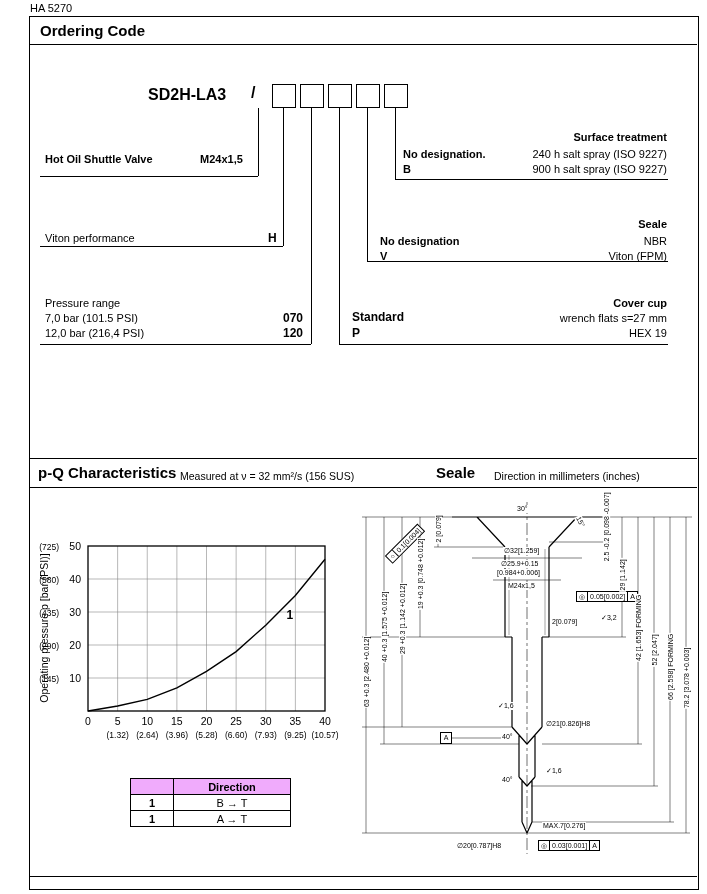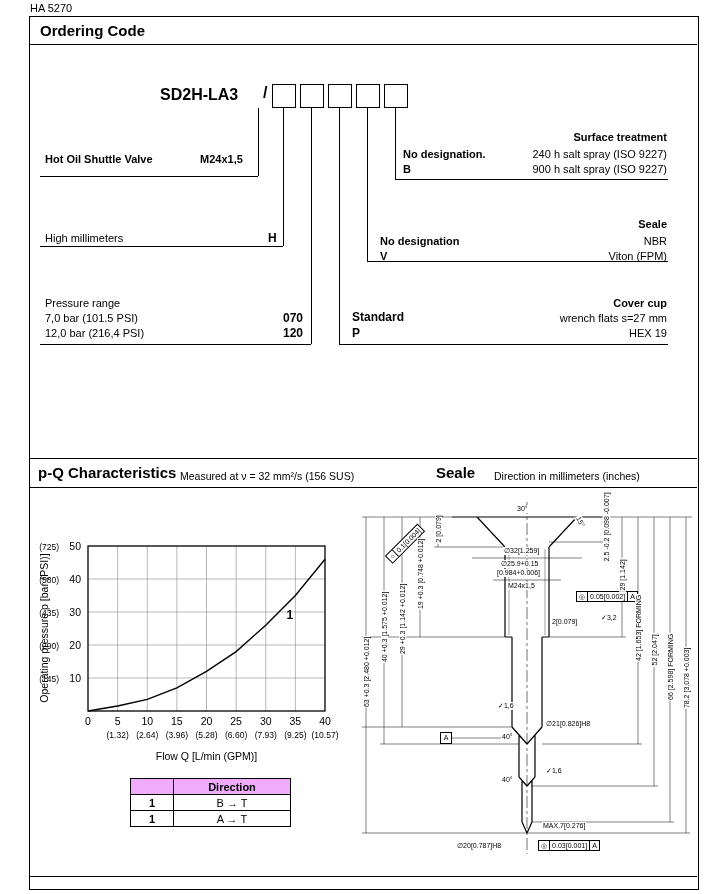--- a/index.html
+++ b/index.html
@@ -4,21 +4,21 @@
 <style>
   html,body{margin:0;padding:0;background:#e8e8e8;}
   .page{position:relative;width:707px;height:894px;background:#fff;overflow:hidden;
         font-family:"Liberation Sans",sans-serif;color:#000;}
   .abs{position:absolute;white-space:nowrap;}
   .b{font-weight:bold;}
   .s10{font-size:10.5px;}
   .s11{font-size:11px;}
   .s12{font-size:12px;}
   .s15{font-size:15px;}
-  .s16{font-size:16px;margin-left:12px;}
+  .s16{font-size:16px;}
   .outer{left:29px;top:16px;width:668px;height:872px;border:1.5px solid #000;}
   .hline{position:absolute;height:0;border-top:1px solid #000;}
   .hline.th{border-top-width:1.5px;}
   .vline{position:absolute;width:0;border-left:1px solid #000;}
   .ocbox{position:absolute;width:22px;height:22px;border:1.3px solid #000;background:#fff;}
   .dir-table{border-collapse:collapse;font-size:11px;}
   .dir-table th,.dir-table td{border:1px solid #000;text-align:center;height:15px;padding:0 2px;}
   .dir-table th{background:#f0abfc;font-weight:bold;}
   .dir-table .c1{width:38px;}
   .dir-table .c2{width:112px;}
@@ -59,21 +59,21 @@
   <div class="vline" style="left:339px;top:107px;height:237px"></div>
   <div class="hline" style="left:339px;top:344px;width:329px"></div>
   <div class="vline" style="left:367px;top:107px;height:154px"></div>
   <div class="hline" style="left:367px;top:261px;width:301px"></div>
   <div class="vline" style="left:395px;top:107px;height:72px"></div>
   <div class="hline" style="left:395px;top:179px;width:273px"></div>
 
   <div class="abs b s11" style="left:45px;top:153px">Hot Oil Shuttle Valve</div>
   <div class="abs b s11" style="left:200px;top:153px">M24x1,5</div>
 
-  <div class="abs s11" style="left:45px;top:232px">High millimeters</div>
+  <div class="abs s11" style="left:45px;top:232px">Viton performance</div>
   <div class="abs b s12" style="left:268px;top:231px">H</div>
 
   <div class="abs s11" style="left:45px;top:297px">Pressure range</div>
   <div class="abs s11" style="left:45px;top:312px">7,0 bar (101.5 PSI)</div>
   <div class="abs b s12" style="right:404px;top:311px">070</div>
   <div class="abs s11" style="left:45px;top:327px">12,0 bar (216,4 PSI)</div>
   <div class="abs b s12" style="right:404px;top:326px">120</div>
 
   <div class="abs b s12" style="left:352px;top:310px">Standard</div>
   <div class="abs b s12" style="left:352px;top:326px">P</div>
@@ -139,21 +139,20 @@
         <text x="51" y="130.5" text-anchor="end" font-size="10.5">20</text>
         <text x="29" y="130.5" text-anchor="end" font-size="8.5">(290)</text>
         <text x="51" y="97.5" text-anchor="end" font-size="10.5">30</text>
         <text x="29" y="97.5" text-anchor="end" font-size="8.5">(435)</text>
         <text x="51" y="64.5" text-anchor="end" font-size="10.5">40</text>
         <text x="29" y="64.5" text-anchor="end" font-size="8.5">(580)</text>
         <text x="51" y="31.5" text-anchor="end" font-size="10.5">50</text>
         <text x="29" y="31.5" text-anchor="end" font-size="8.5">(725)</text>
       </svg>
     <div class="abs s10" style="left:-96px;top:104px;width:220px;text-align:center;transform:rotate(-90deg)">Operating pressure p [bar (PSI)]</div>
-    <div class="abs s10" style="left:58px;top:232px;width:237px;text-align:center;white-space:nowrap">Flow Q [L/min (GPM)]</div>
   </div>
 
   <table class="dir-table abs" style="left:130px;top:778px">
     <tbody>
         <tr>
       <th class="c1"></th>
       <th class="c2">Direction</th>
     </tr>
     <tr>
       <td class="b">1</td>

